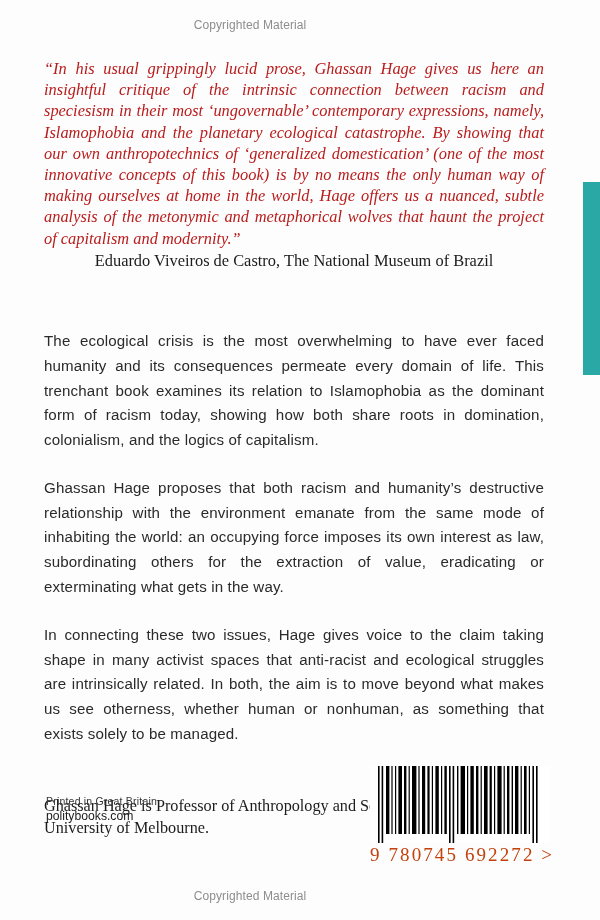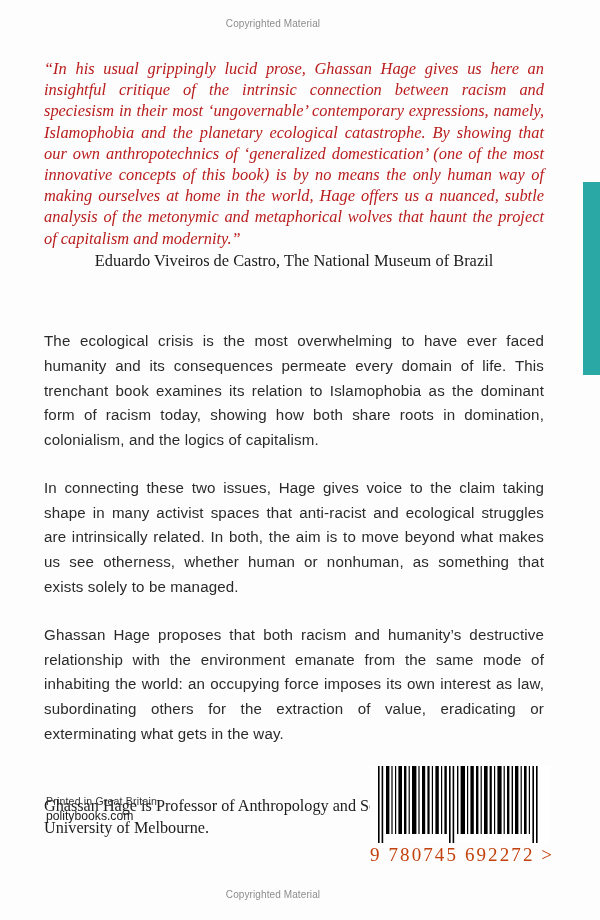--- a/index.html
+++ b/index.html
@@ -23,24 +23,23 @@
   }
 
   
   .copyright-strip {
     position: absolute;
     left: 0;
     width: 500px;
     text-align: center;
     color: #8d8d8d;
     font-family: "Liberation Sans", sans-serif;
-    font-size: 10px;
+    font-size: 12px;
     letter-spacing: 0.1px;
     white-space: nowrap;
-    padding-left: 23px;
   }
   .copyright-strip.top { top: 18px; }
   .copyright-strip.bottom { top: 889px; }
 
   
   .spine-bar {
     position: absolute;
     left: 583px;
     top: 182px;
     width: 17px;
@@ -177,22 +176,22 @@
   <div class="spine-bar"></div>
 
   <div class="content">
 
     <p class="quote">“In his usual grippingly lucid prose, Ghassan Hage gives us here an insightful critique of the intrinsic connection between racism and speciesism in their most ‘ungovernable’ contemporary expressions, namely, Islamophobia and the planetary ecological catastrophe. By showing that our own anthropotechnics of ‘generalized domestication’ (one of the most innovative concepts of this book) is by no means the only human way of making ourselves at home in the world, Hage offers us a nuanced, subtle analysis of the metonymic and metaphorical wolves that haunt the project of capitalism and modernity.”</p>
 
     <p class="quote-attribution">Eduardo Viveiros de Castro, The National Museum of Brazil</p>
 
     <div class="blurb">
       <p>The ecological crisis is the most overwhelming to have ever faced humanity and its consequences permeate every domain of life. This trenchant book examines its relation to Islamophobia as the dominant form of racism today, showing how both share roots in domination, colonialism, and the logics of capitalism.</p>
+      <p>Ghassan Hage proposes that both racism and humanity’s destructive relationship with the environment emanate from the same mode of inhabiting the world: an occupying force imposes its own interest as law, subordinating others for the extraction of value, eradicating or exterminating what gets in the way.</p>
       <p>In connecting these two issues, Hage gives voice to the claim taking shape in many activist spaces that anti-racist and ecological struggles are intrinsically related. In both, the aim is to move beyond what makes us see otherness, whether human or nonhuman, as something that exists solely to be managed.</p>
-      <p>Ghassan Hage proposes that both racism and humanity’s destructive relationship with the environment emanate from the same mode of inhabiting the world: an occupying force imposes its own interest as law, subordinating others for the extraction of value, eradicating or exterminating what gets in the way.</p>
     </div>
 
     <p class="author-bio">Ghassan Hage is Professor of Anthropology and Social Theory at the University of Melbourne.</p>
   </div>
 
   <div class="footer">
 
     <div class="imprint">
       <p class="printed-in">Printed in Great Britain</p>
       <p class="polity-url">politybooks.com</p>

